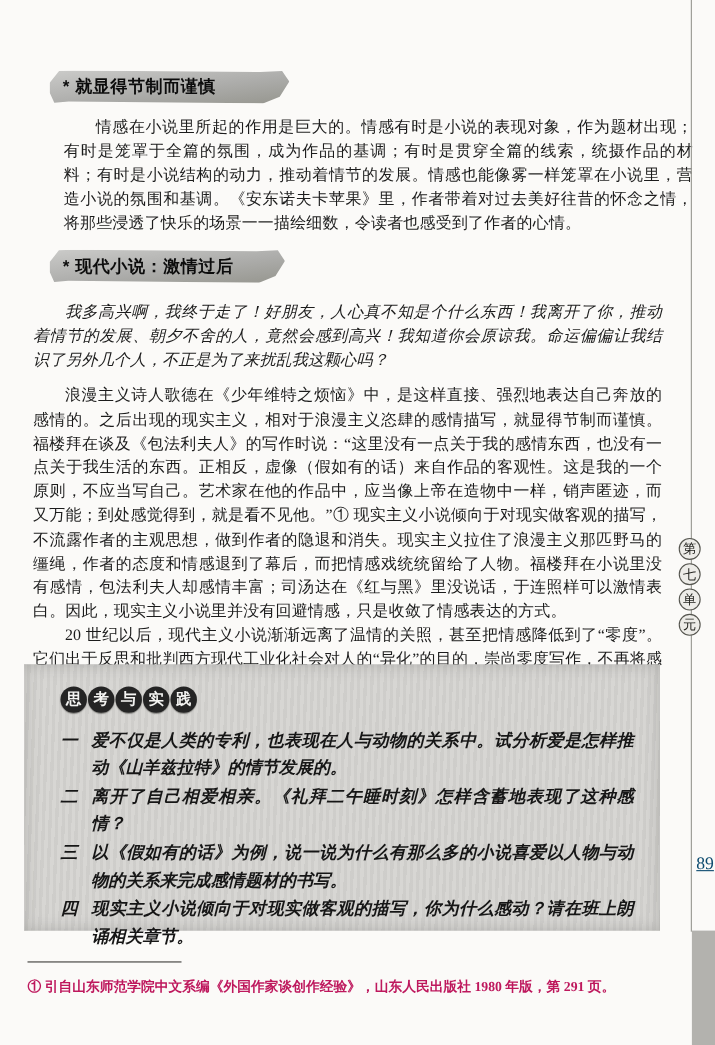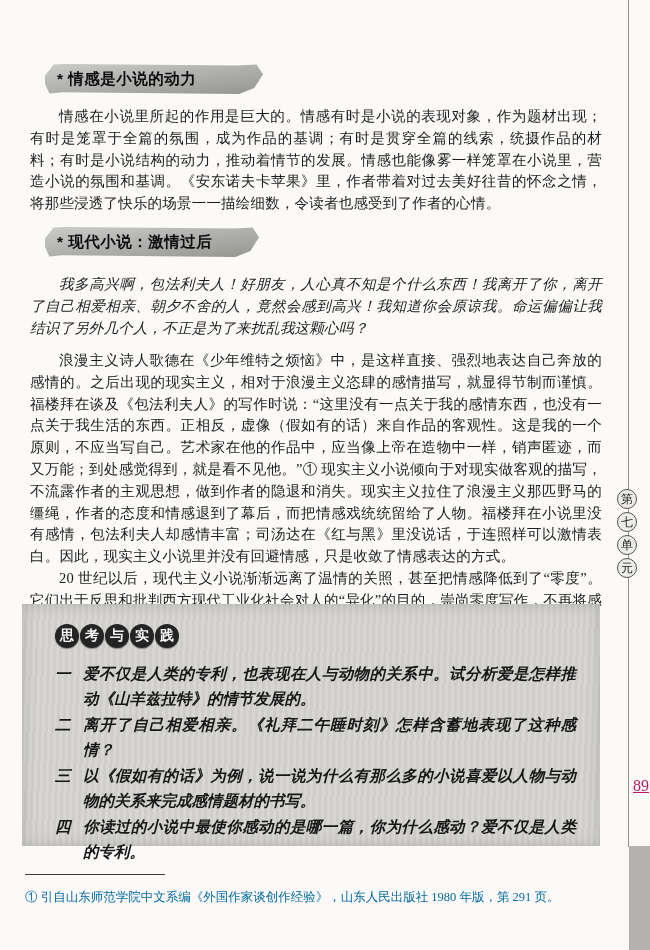--- a/index.html
+++ b/index.html
@@ -25,21 +25,21 @@
   }
   #banner1{top:64px;width:218px;}
   #banner2{top:227px;width:214px;align-items:center;}
   
   .flowtext{
     position:absolute;left:30px;width:572px;
     font-size:14.5px;line-height:21.8px;text-align:justify;
     letter-spacing:.2px;
   }
   .flowtext p{margin:0;text-indent:2em;}
-  #p1{top:106px;}
+  #p1{top:106px;margin-left:28px;}
   #quote{top:274px;font-style:italic;}
   #p3p4{top:350px;}
   
   .practice-box{
     position:absolute;left:22px;top:604px;width:578px;height:242px;
     box-sizing:border-box;
     background:
       repeating-linear-gradient(92deg,rgba(255,255,255,.05) 0 3px,rgba(0,0,0,.03) 3px 6px),
       #d5d4d1;
     box-shadow:inset 0 0 14px rgba(110,110,105,.35);
@@ -58,62 +58,62 @@
   .practice-item{display:flex;margin:0 0 1px 0;}
   .item-num{flex:0 0 28px;font-weight:bold;}
   .item-text{flex:1;text-align:justify;font-weight:bold;}
   
   .footnote-rule{
     position:absolute;left:25px;top:874px;width:140px;height:0;
     border-top:1.5px solid #3a3a38;
   }
   .footnote{
     position:absolute;left:25px;top:888px;width:565px;
-    font-size:12.5px;line-height:18px;color:#0369a1;
+    font-size:12.5px;line-height:18px;color:#be185d;font-weight:bold;
   }
   
   .side-rule{
     position:absolute;left:628px;top:0;width:1px;height:847px;background:#96968f;
   }
   .unit-badge{
     position:absolute;left:617px;top:489px;
     display:flex;flex-direction:column;gap:3px;
   }
   .unit-circle{
     width:20px;height:20px;border-radius:50%;
     border:1px solid #55554f;background:#edece8;color:#22221e;
     display:flex;align-items:center;justify-content:center;
     font-size:12px;box-sizing:border-box;
   }
   .page-number{
     position:absolute;left:633px;top:777px;
-    font-size:16px;color:#be185d;text-decoration:underline;
+    font-size:16px;color:#0c4a6e;text-decoration:underline;
   }
   .corner-tab{
     position:absolute;left:629px;top:846px;width:21px;height:104px;
     background:#b3b2ae;
   }
 </style>
 </head>
 <body>
 
 <div class="banner" id="banner1">
-  <span class="banner-text">* 情感是小说的动力</span>
+  <span class="banner-text">* 就显得节制而谨慎</span>
 </div>
 
 <div class="flowtext" id="p1">
   <p>情感在小说里所起的作用是巨大的。情感有时是小说的表现对象，作为题材出现；有时是笼罩于全篇的氛围，成为作品的基调；有时是贯穿全篇的线索，统摄作品的材料；有时是小说结构的动力，推动着情节的发展。情感也能像雾一样笼罩在小说里，营造小说的氛围和基调。《安东诺夫卡苹果》里，作者带着对过去美好往昔的怀念之情，将那些浸透了快乐的场景一一描绘细数，令读者也感受到了作者的心情。</p>
 </div>
 
 <div class="banner" id="banner2">
   <span class="banner-text">* 现代小说：激情过后</span>
 </div>
 
 <div class="flowtext" id="quote">
-  <p>我多高兴啊，包法利夫人！好朋友，人心真不知是个什么东西！我离开了你，离开了自己相爱相亲、朝夕不舍的人，竟然会感到高兴！我知道你会原谅我。命运偏偏让我结识了另外几个人，不正是为了来扰乱我这颗心吗？</p>
+  <p>我多高兴啊，我终于走了！好朋友，人心真不知是个什么东西！我离开了你，推动着情节的发展、朝夕不舍的人，竟然会感到高兴！我知道你会原谅我。命运偏偏让我结识了另外几个人，不正是为了来扰乱我这颗心吗？</p>
 </div>
 
 <div class="flowtext" id="p3p4">
   <p>浪漫主义诗人歌德在《少年维特之烦恼》中，是这样直接、强烈地表达自己奔放的感情的。之后出现的现实主义，相对于浪漫主义恣肆的感情描写，就显得节制而谨慎。福楼拜在谈及《包法利夫人》的写作时说：“这里没有一点关于我的感情东西，也没有一点关于我生活的东西。正相反，虚像（假如有的话）来自作品的客观性。这是我的一个原则，不应当写自己。艺术家在他的作品中，应当像上帝在造物中一样，销声匿迹，而又万能；到处感觉得到，就是看不见他。”① 现实主义小说倾向于对现实做客观的描写，不流露作者的主观思想，做到作者的隐退和消失。现实主义拉住了浪漫主义那匹野马的缰绳，作者的态度和情感退到了幕后，而把情感戏统统留给了人物。福楼拜在小说里没有感情，包法利夫人却感情丰富；司汤达在《红与黑》里没说话，于连照样可以激情表白。因此，现实主义小说里并没有回避情感，只是收敛了情感表达的方式。</p>
   <p>20 世纪以后，现代主义小说渐渐远离了温情的关照，甚至把情感降低到了“零度”。它们出于反思和批判西方现代工业化社会对人的“异化”的目的，崇尚零度写作，不再将感情作为小说的题材。</p>
 </div>
 
 <div class="practice-box">
   <div class="practice-title">
     <span class="title-circle">思</span>
@@ -130,21 +130,21 @@
     <div class="practice-item">
       <span class="item-num">二</span>
       <span class="item-text">离开了自己相爱相亲。《礼拜二午睡时刻》怎样含蓄地表现了这种感情？</span>
     </div>
     <div class="practice-item">
       <span class="item-num">三</span>
       <span class="item-text">以《假如有的话》为例，说一说为什么有那么多的小说喜爱以人物与动物的关系来完成感情题材的书写。</span>
     </div>
     <div class="practice-item">
       <span class="item-num">四</span>
-      <span class="item-text">你读过的小说中最使你感动的是哪一篇，你为什么感动？爱不仅是人类的专利。</span>
+      <span class="item-text">现实主义小说倾向于对现实做客观的描写，你为什么感动？请在班上朗诵相关章节。</span>
     </div>
   </div>
 </div>
 
 <div class="footnote-rule"></div>
 <div class="footnote">① 引自山东师范学院中文系编《外国作家谈创作经验》，山东人民出版社 1980 年版，第 291 页。</div>
 
 <div class="side-rule"></div>
 <div class="unit-badge">
   <span class="unit-circle">第</span>

